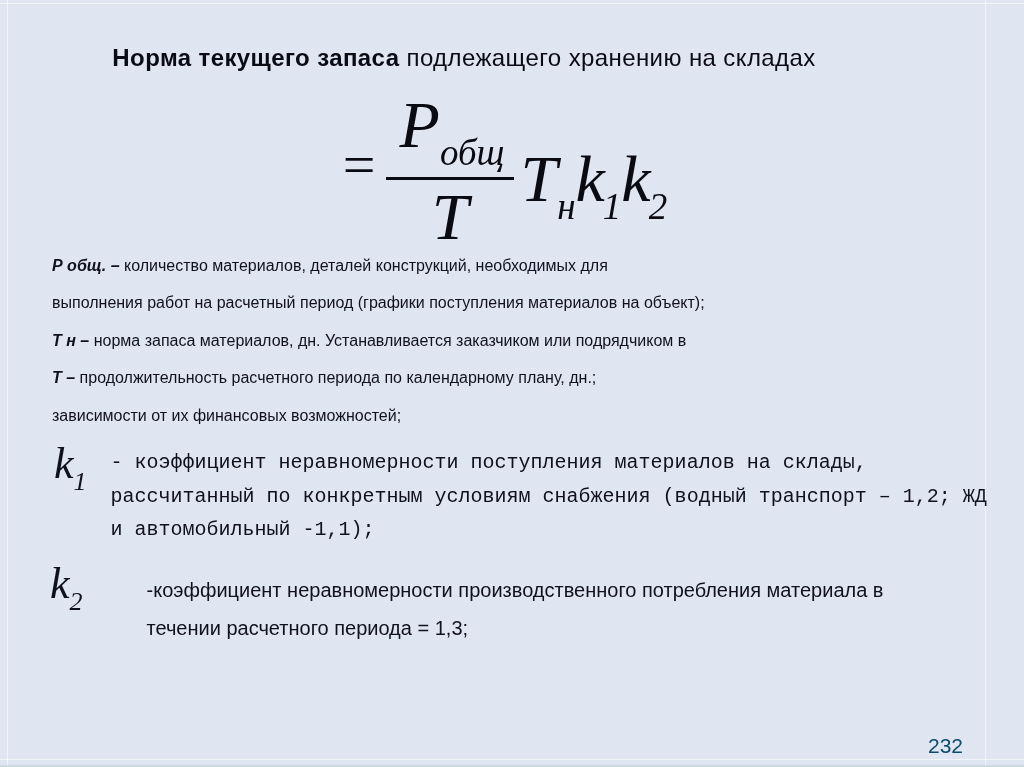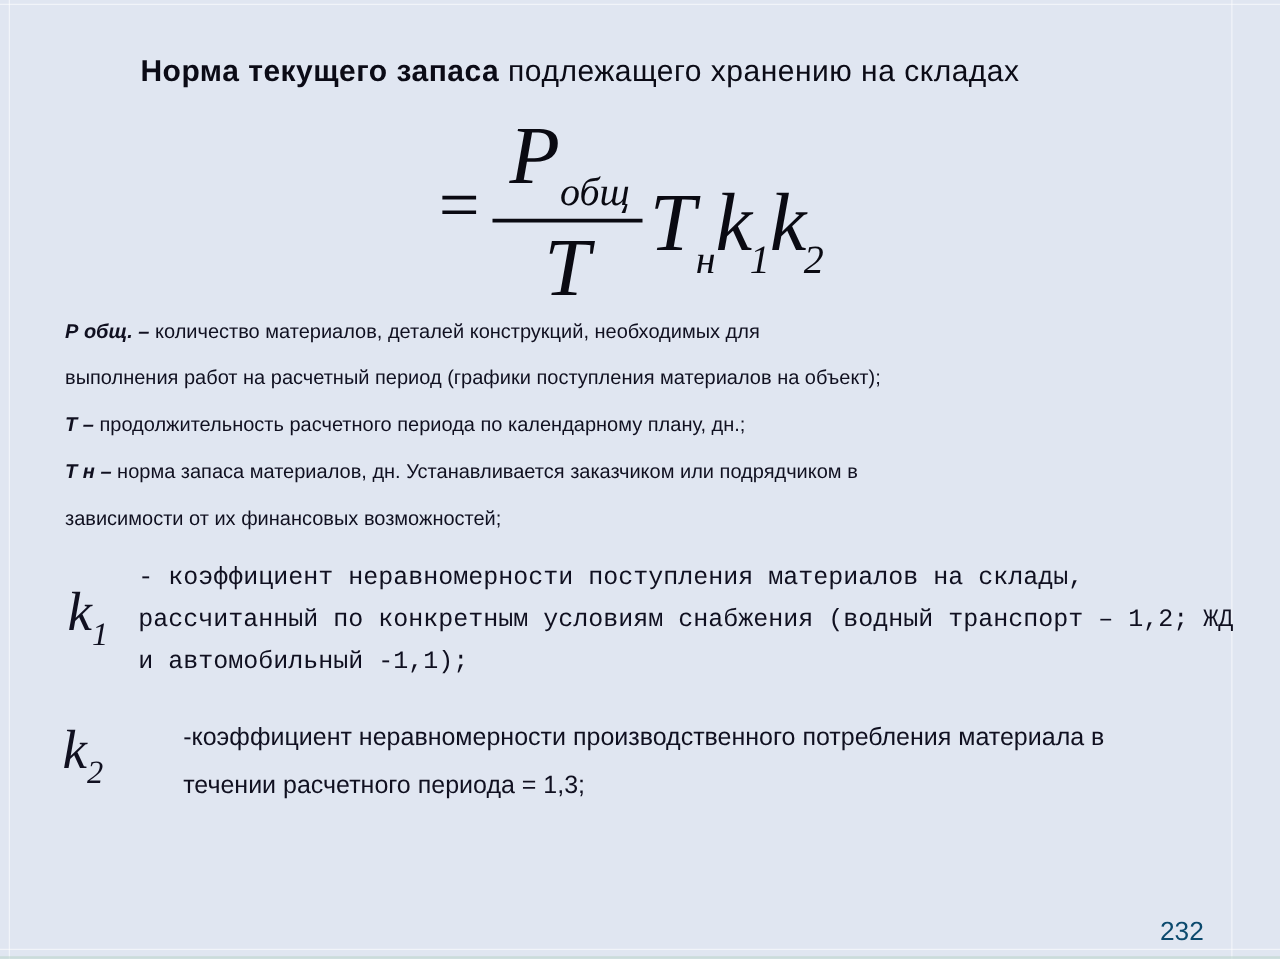--- a/index.html
+++ b/index.html
@@ -42,21 +42,21 @@
     width: 1024px;
     display: flex;
     justify-content: center;
     align-items: center;
     font-family: "Liberation Serif", "DejaVu Serif", serif;
     font-style: italic;
     color: #0a0a12;
     transform: translateX(-14px);
   }
   .f-big { font-size: 66px; line-height: 1; }
-  .f-sub { font-size: 32px; line-height: 1; vertical-align: -18px; }
+  .f-sub { font-size: 37px; line-height: 1; vertical-align: -18px; }
   .f-item { display: inline-block; white-space: nowrap; }
   .f-eq {
     font-size: 58px;
     font-style: normal;
     margin: 0 10px 0 14px;
     line-height: 1;
     position: relative;
     top: -6px;
   }
   .f-frac {
@@ -81,21 +81,21 @@
     line-height: 37.4px;
     white-space: nowrap;
     color: #101020;
   }
   .defs b { font-style: italic; font-weight: bold; }
 
   
   .krow {
     position: absolute;
     display: flex;
-    align-items: center;
+    align-items: flex-start;
     white-space: nowrap;
     color: #101020;
   }
   .krow-k1 { left: 54px; top: 438px; }
   .krow-k2 { left: 50px; top: 558px; gap: 32px; }
   .ksym {
     font-family: "Liberation Serif", "DejaVu Serif", serif;
     font-style: italic;
     font-size: 44px;
     line-height: 1;
@@ -133,22 +133,22 @@
   <span class="f-frac">
     <span class="f-num"><span class="f-big">P</span><span class="f-sub">общ</span></span>
     <span class="f-den f-big">T</span>
   </span>
   <span class="f-item f-rhs"><span class="f-big">T</span><span class="f-sub">н</span><span class="f-big f-k">k</span><span class="f-sub">1</span><span class="f-big f-k">k</span><span class="f-sub">2</span></span>
 </div>
 
 <div class="defs">
   <div><b>Р общ. – </b><span>количество материалов, деталей конструкций, необходимых для</span></div>
   <div><b></b><span>выполнения работ на  расчетный период (графики поступления материалов на объект);</span></div>
+  <div><b>Т н – </b><span>норма запаса материалов, дн. Устанавливается заказчиком или  подрядчиком в</span></div>
   <div><b>Т – </b><span>продолжительность расчетного периода по календарному плану, дн.;</span></div>
-  <div><b>Т н – </b><span>норма запаса материалов, дн. Устанавливается заказчиком или  подрядчиком в</span></div>
   <div><b></b><span>зависимости от их финансовых возможностей;</span></div>
 </div>
 
 <div class="krow krow-k1">
   <div class="ksym"><span>k</span><sub>1</sub></div>
   <div class="ktext">
     <div>- коэффициент неравномерности поступления материалов на склады,</div>
     <div>рассчитанный по конкретным условиям снабжения (водный транспорт – 1,2; ЖД</div>
     <div>и автомобильный -1,1);</div>
   </div>

